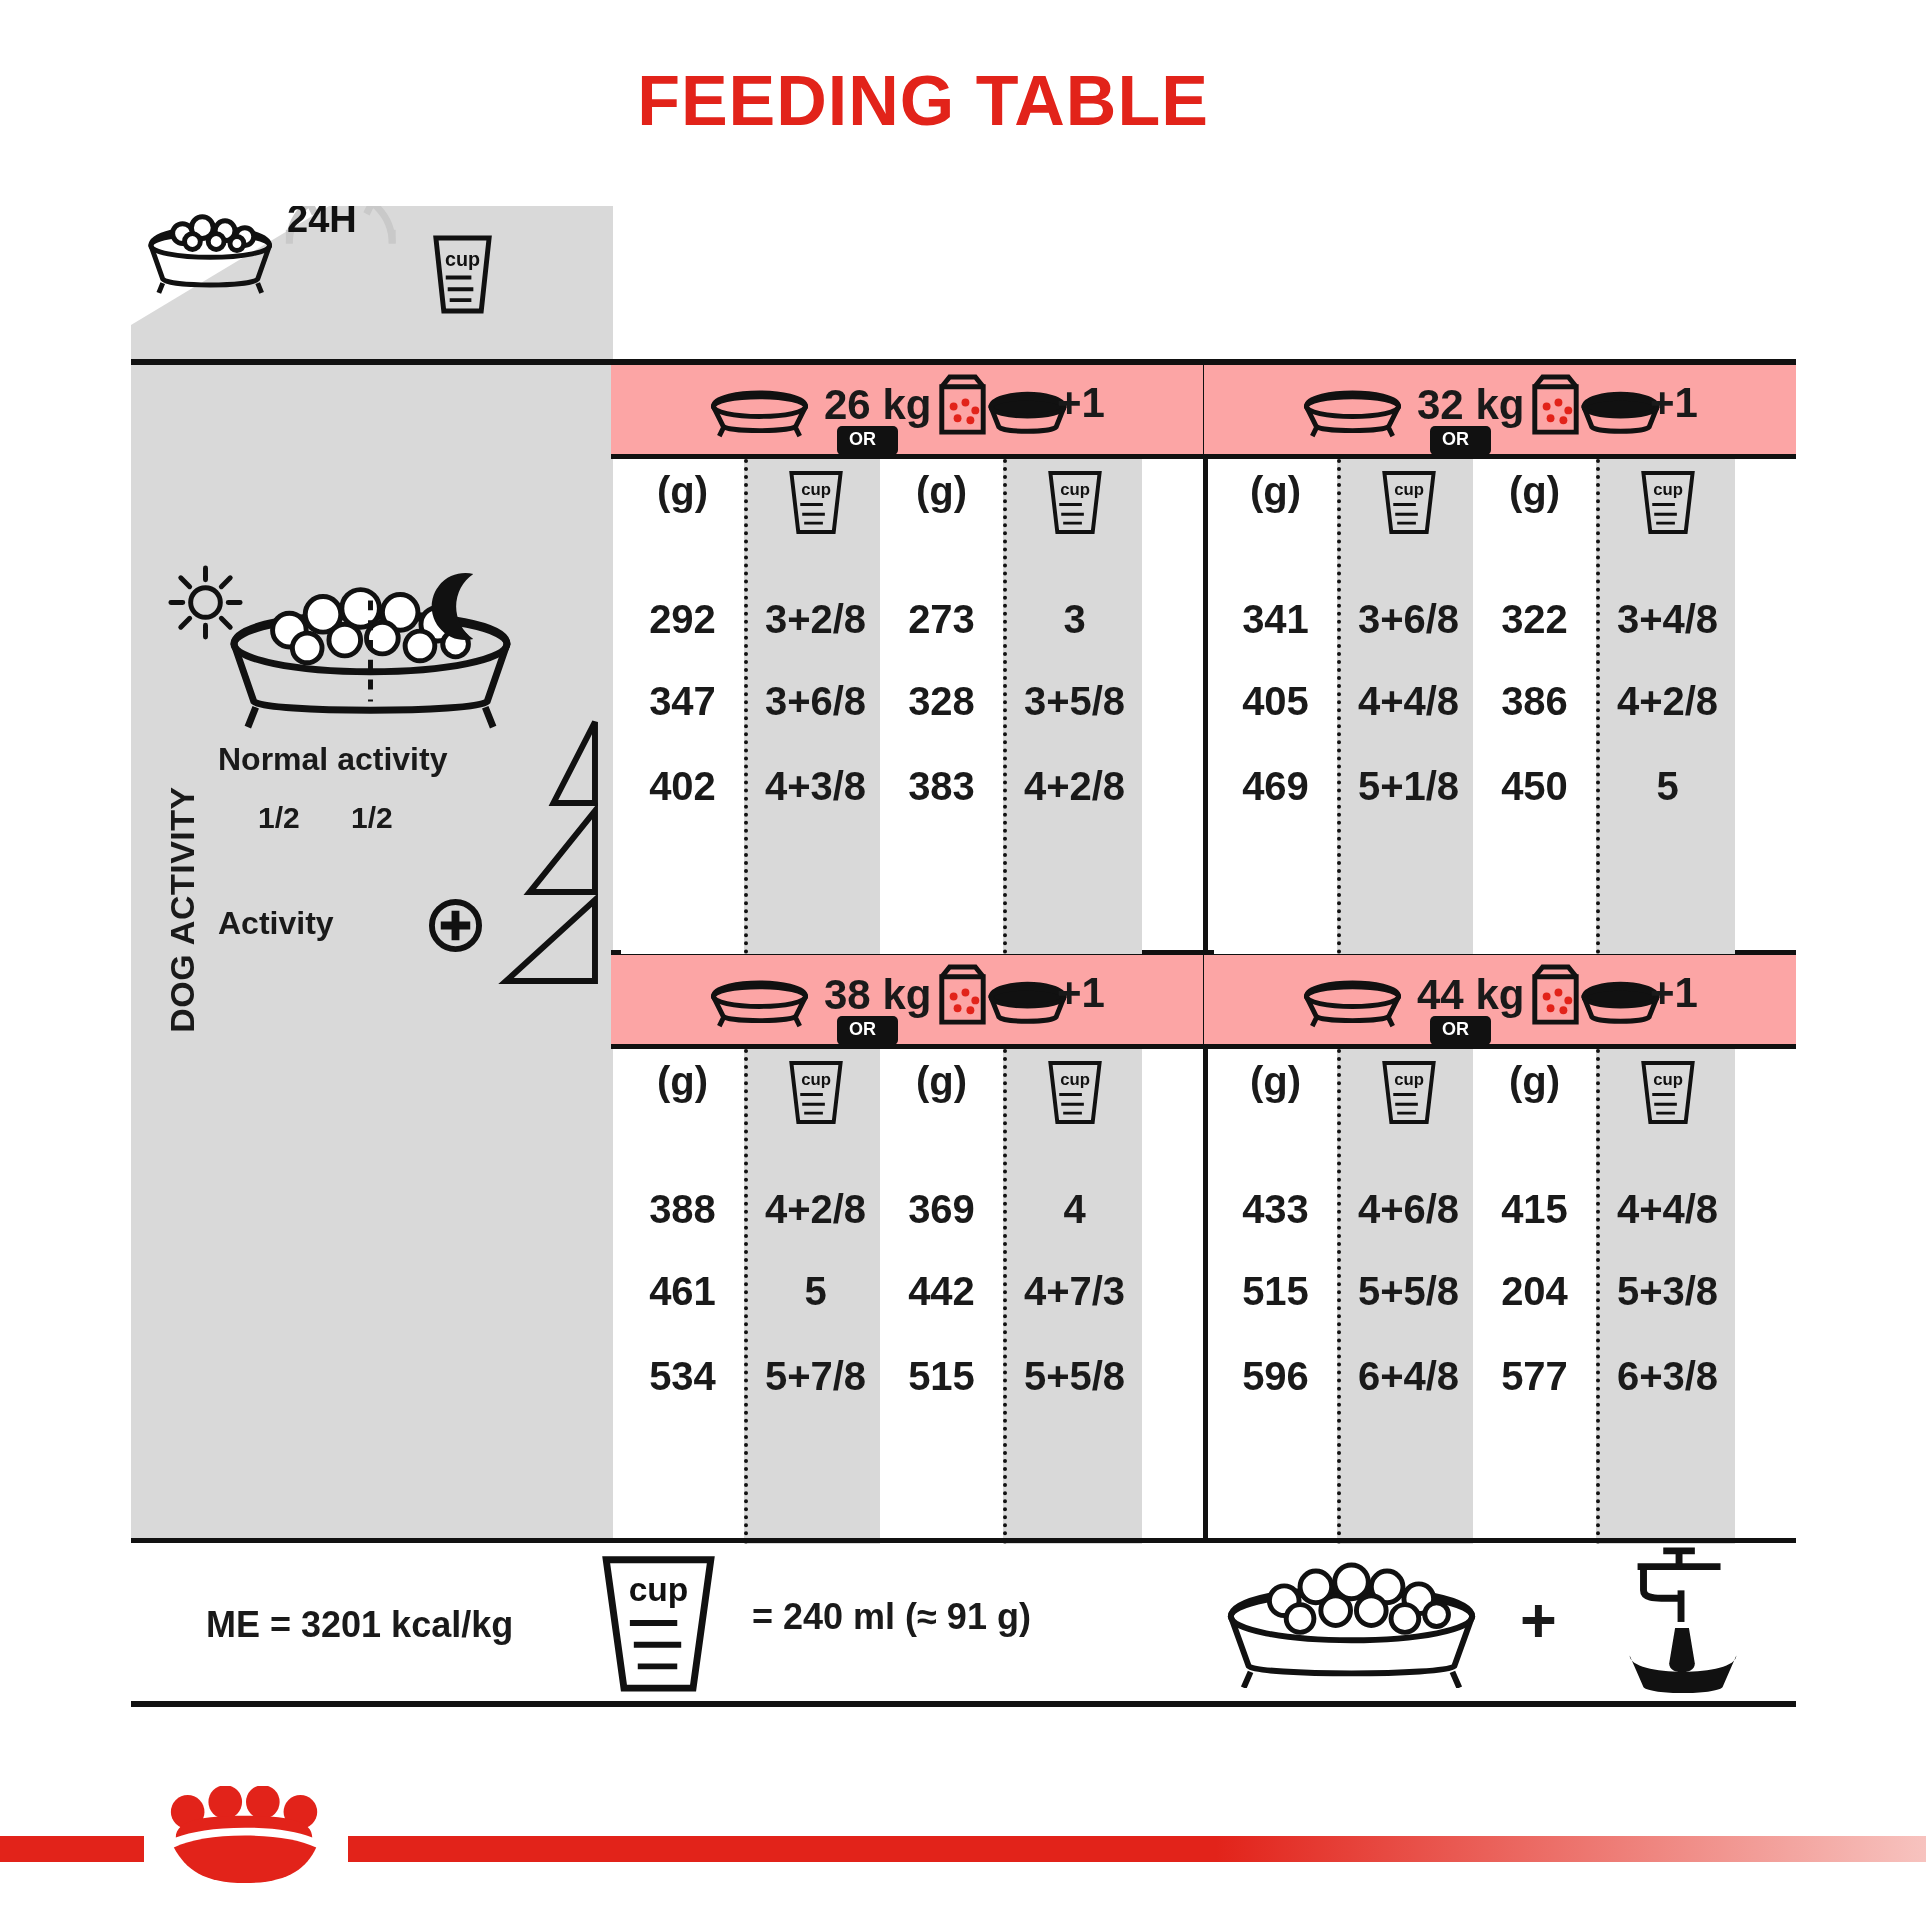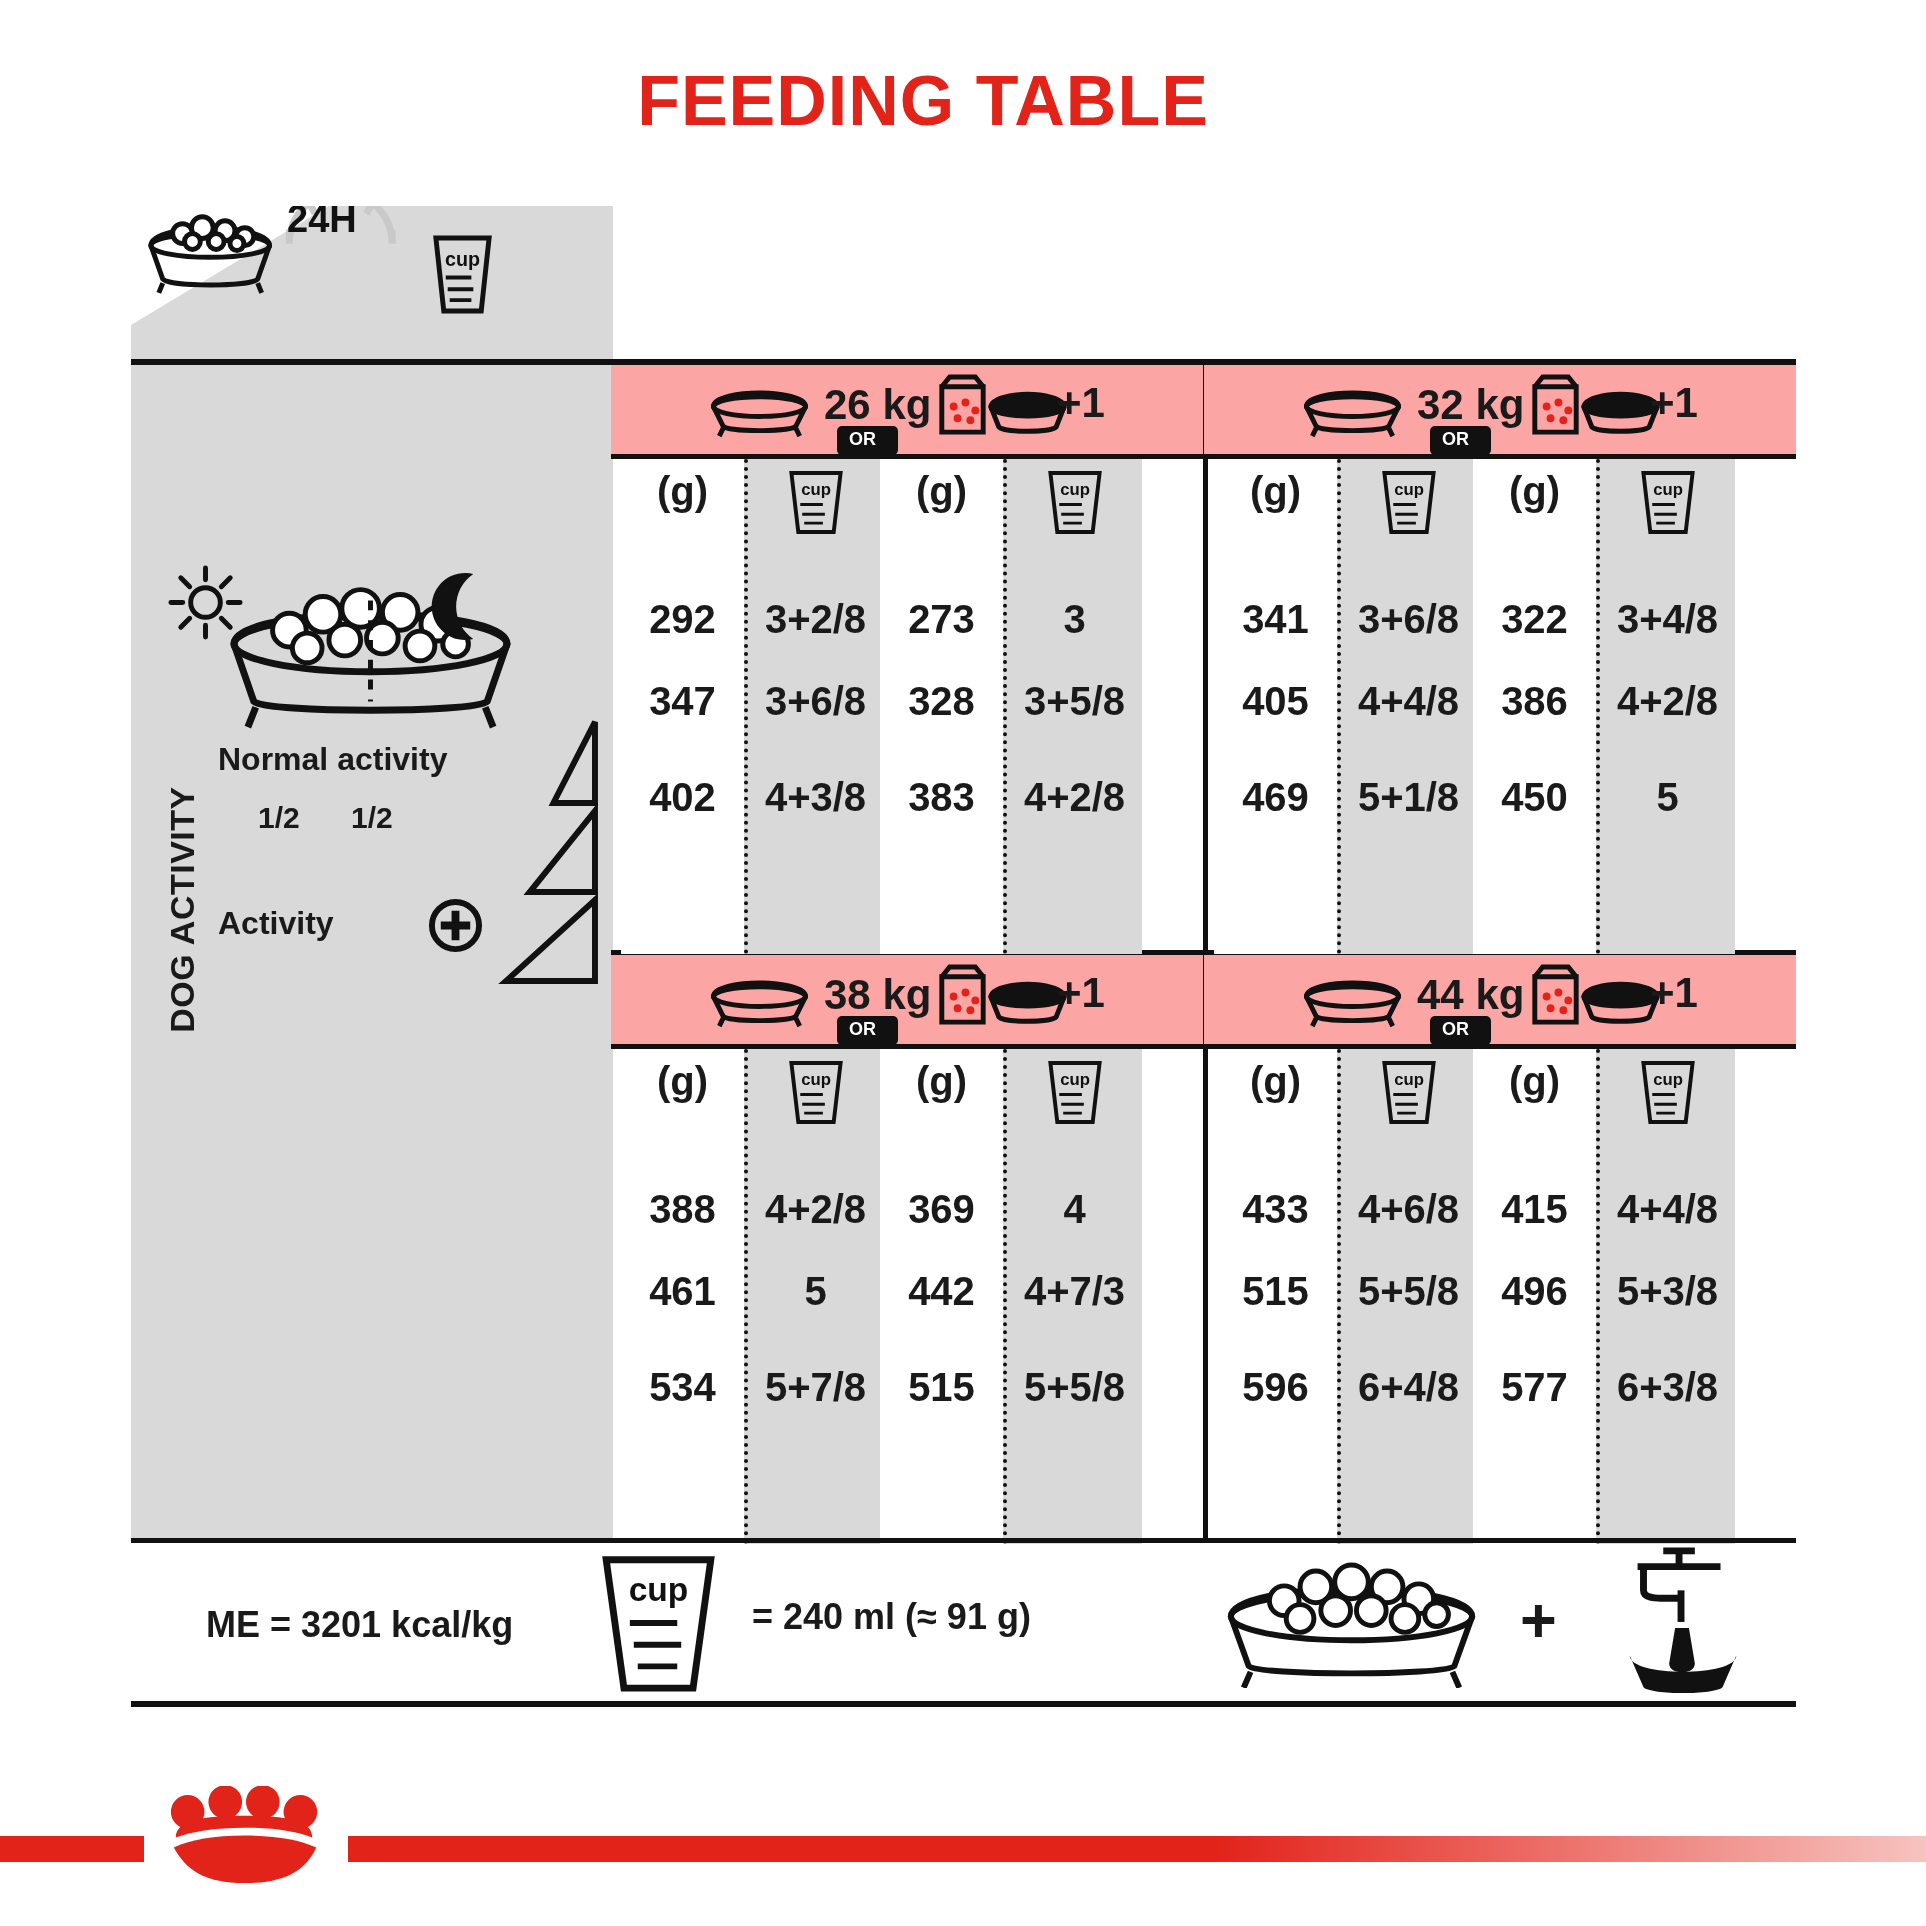--- a/index.html
+++ b/index.html
@@ -116,21 +116,21 @@
     position:absolute;top:10px;left:0;width:100%;text-align:center;
     font-size:40px;font-weight:bold;
   }
   .cup-hdr{position:absolute;top:6px;left:50%;transform:translateX(-50%);width:61px;height:73px;}
   .cell{
     position:absolute;left:0;width:100%;text-align:center;
     font-size:40px;font-weight:bold;
   }
   .r0{top:138px;}
   .r1{top:220px;}
-  .r2{top:316px;text-align:center;}
+  .r2{top:305px;text-align:center;}
 
   
   .sep-v{position:absolute;left:592px;top:0;width:5px;height:1178px;background:#111;}
   .sep-h{position:absolute;left:0;top:585px;width:1185px;height:5px;background:#111;}
 
   
 
   
   .botline-top{position:absolute;left:131px;top:1538px;width:1665px;height:5px;background:#111;}
   .botline-bot{position:absolute;left:131px;top:1701px;width:1665px;height:6px;background:#111;}
@@ -492,21 +492,21 @@
               <text x="31" y="30" font-size="17" font-weight="bold" text-anchor="middle" fill="#111" font-family="Liberation Sans, sans-serif">cup</text>
               <path d="M15 40 L38 40 M17 50 L40 50 M19 59 L38 59" stroke="#111" stroke-width="3"></path>
             </svg>
             <div class="cell r0">4+6/8</div>
             <div class="cell r1">5+5/8</div>
             <div class="cell r2">6+4/8</div>
           </div>
           <div class="col g2">
             <div class="colhdr">(g)</div>
             <div class="cell r0">415</div>
-            <div class="cell r1">496</div>
+            <div class="cell r1">204</div>
             <div class="cell r2">577</div>
           </div>
           <div class="col c2">
             <svg class="cup-hdr" viewBox="0 0 62 74">
               <path d="M6 8 L56 8 L49 68 L13 68 Z" fill="none" stroke="#111" stroke-width="4"></path>
               <text x="31" y="30" font-size="17" font-weight="bold" text-anchor="middle" fill="#111" font-family="Liberation Sans, sans-serif">cup</text>
               <path d="M15 40 L38 40 M17 50 L40 50 M19 59 L38 59" stroke="#111" stroke-width="3"></path>
             </svg>
             <div class="cell r0">4+4/8</div>
             <div class="cell r1">5+3/8</div>

